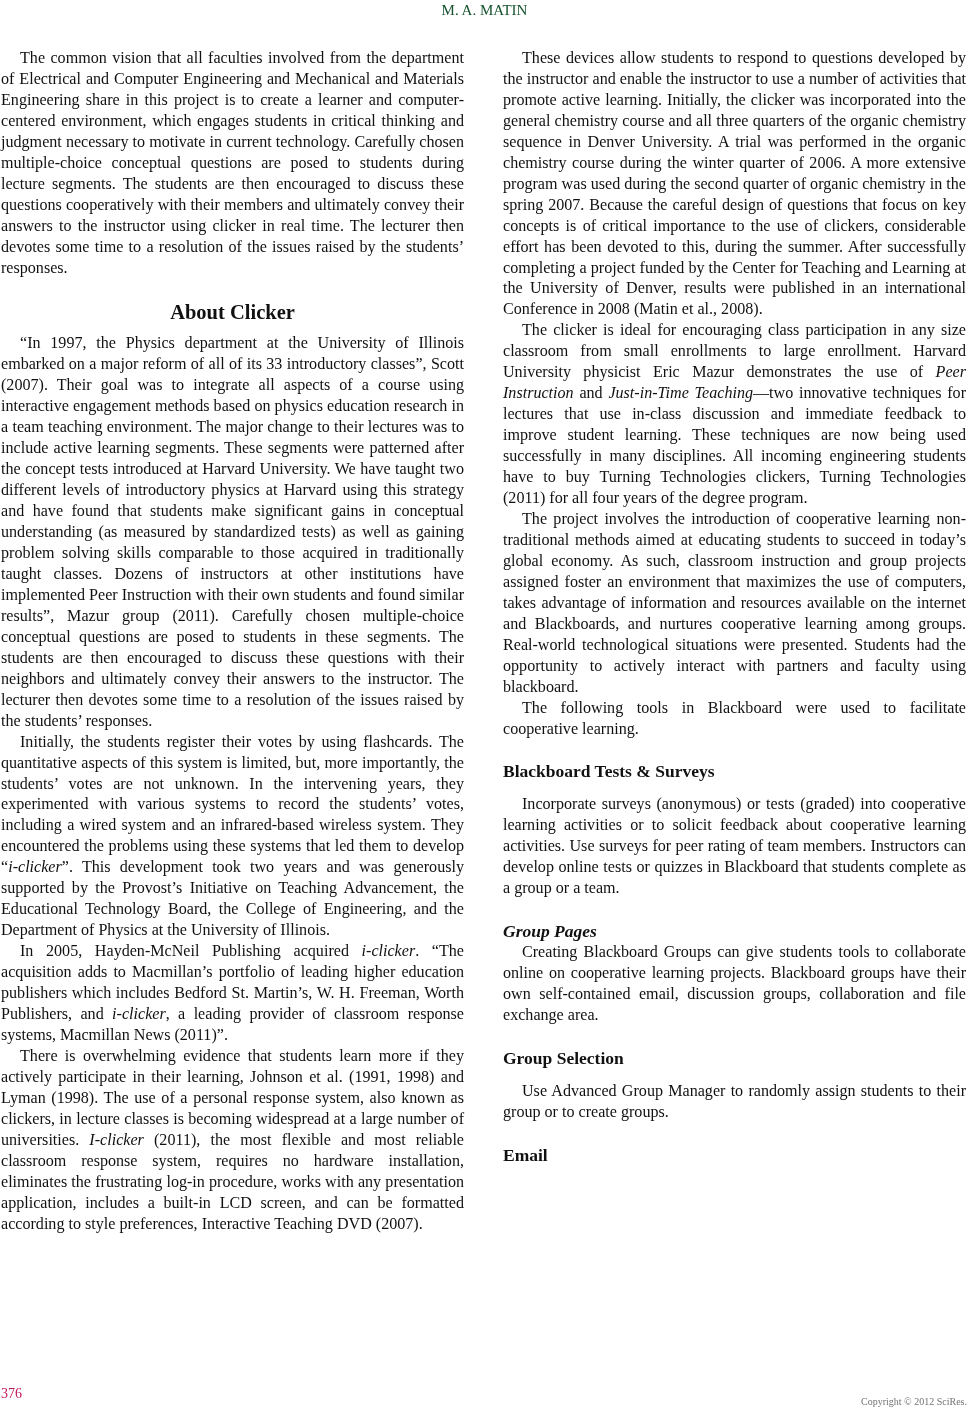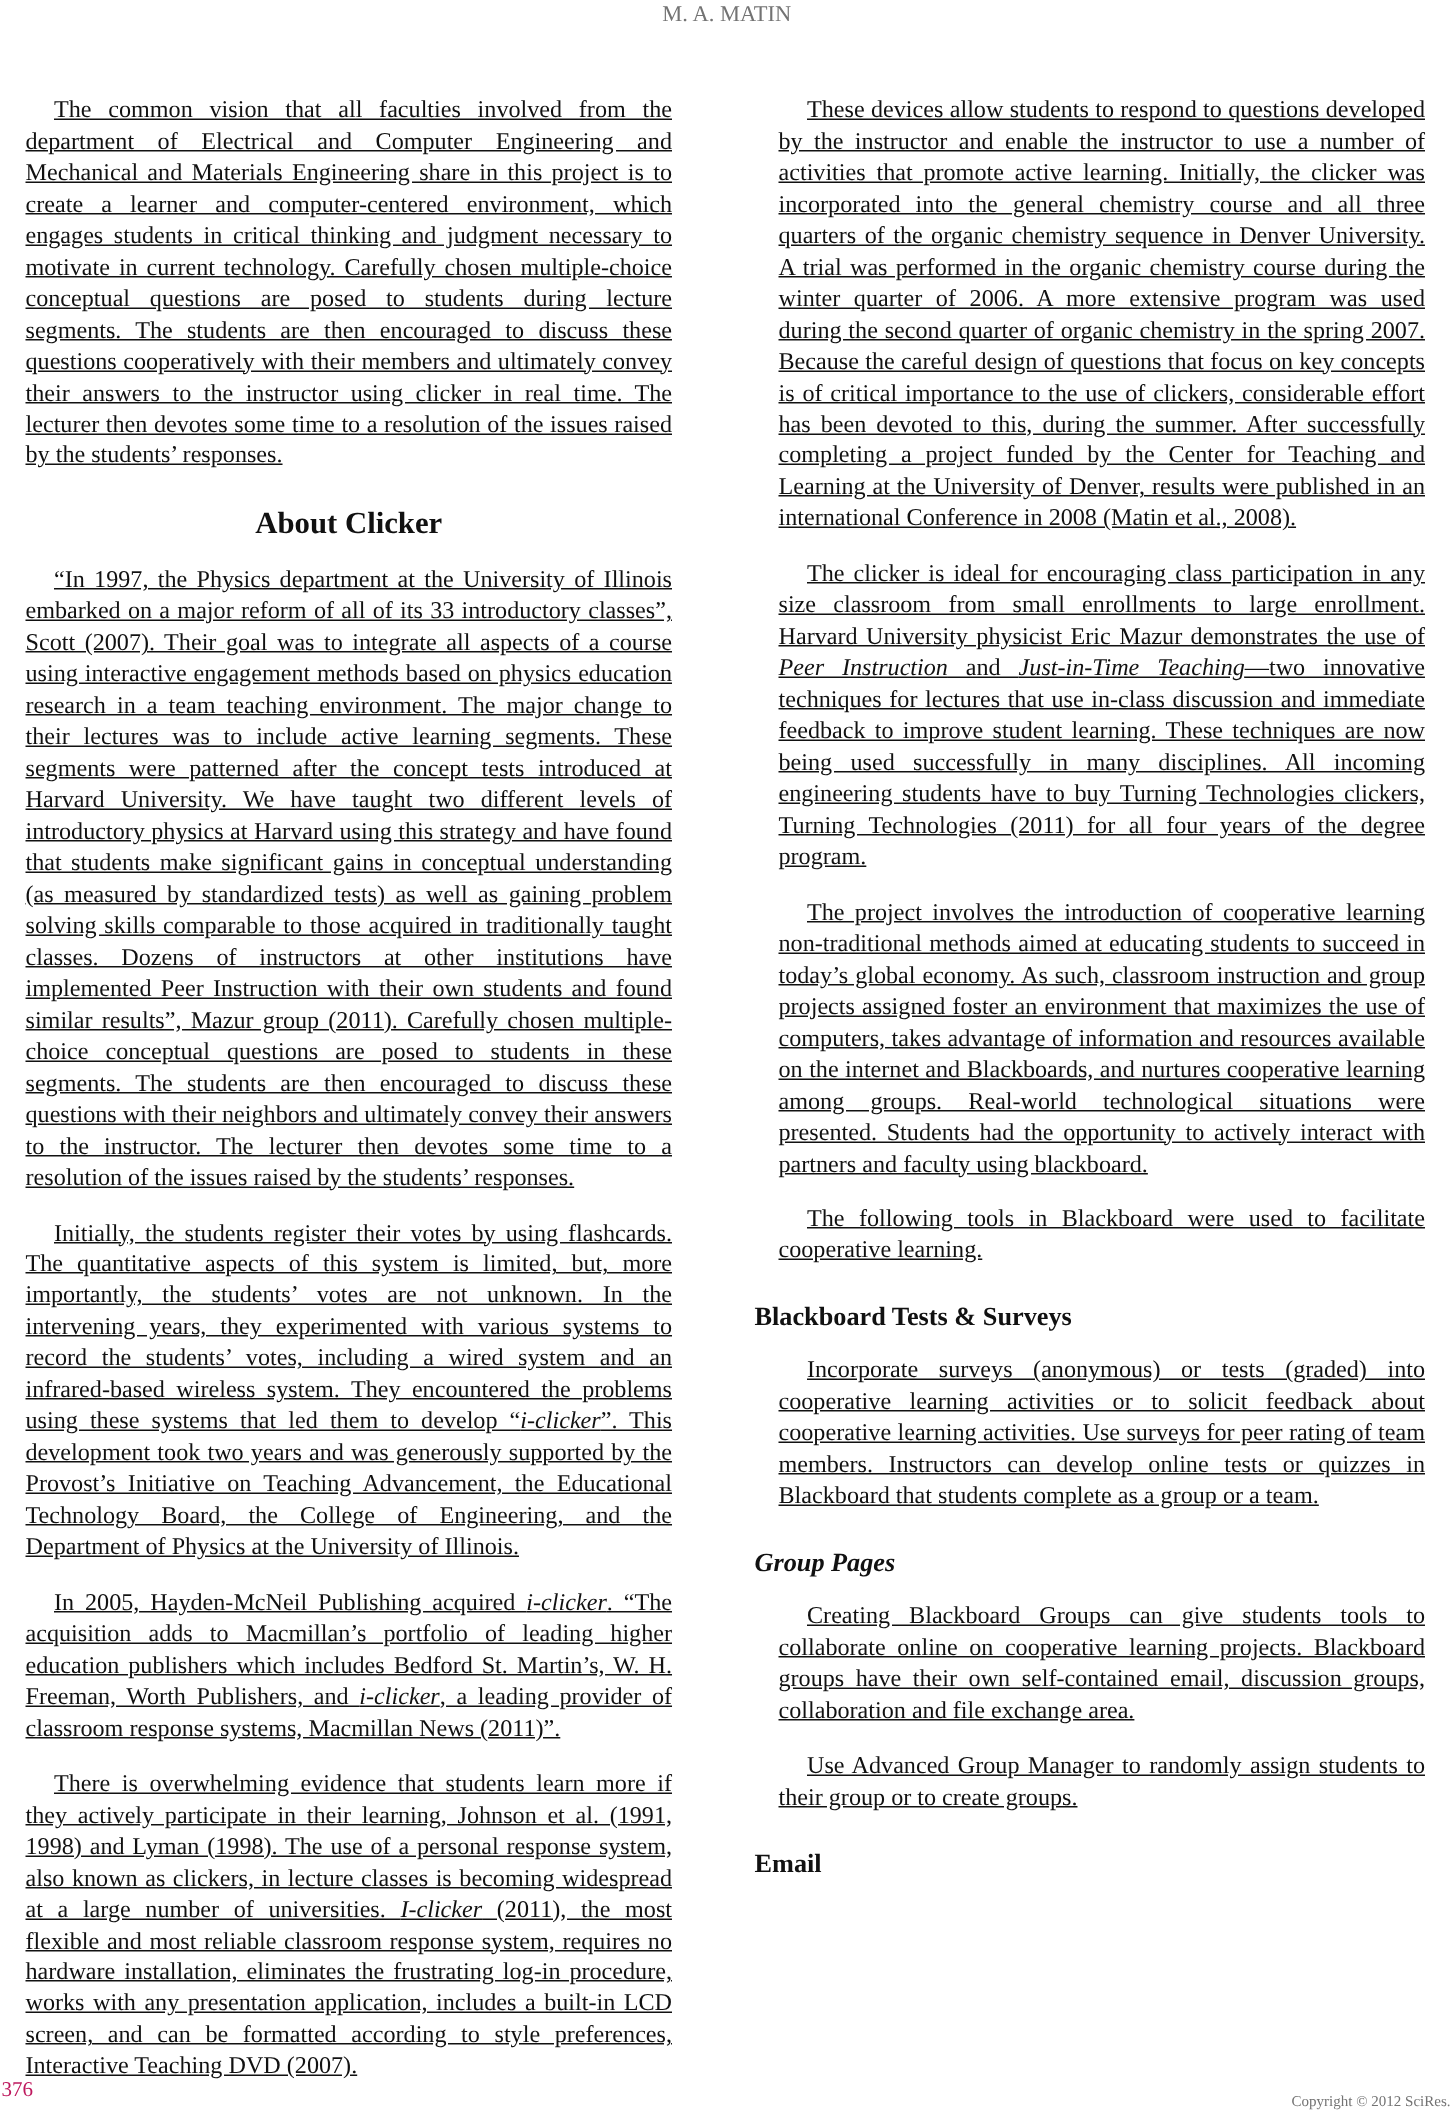--- a/index.html
+++ b/index.html
@@ -1,23 +1,23 @@
 <!DOCTYPE html>
 <html><head>
 <meta charset="utf-8">
 <style>
   html, body { margin: 0; padding: 0; background: #ffffff; }
   body { width: 969px; height: 1414px; position: relative; overflow: hidden;
          font-family: "Liberation Serif", "DejaVu Serif", serif; color: #111; }
   .running-head { position: absolute; top: 2px; left: 0; width: 969px; text-align: center;
-                  font-size: 15px; letter-spacing: 0; color: #737373; }
+                  font-size: 15px; letter-spacing: 0; color: #14532d; }
   .col { position: absolute; top: 48px; width: 463px; font-size: 16.1px; line-height: 20.95px; }
   .col-left { left: 1px; }
   .col-right { left: 503px; }
-  p.para { margin: 16px; text-align: justify; text-indent: 19px; hyphens: none; text-decoration: underline; }
+  p.para { margin: 0; text-align: justify; text-indent: 19px; hyphens: none; }
   p.para em { font-style: italic; }
   h2.section-head { margin: 18px; text-align: center; font-weight: bold; font-size: 20.5px; line-height: 24px; }
   h3.subsection-head { margin: 0; text-align: left; font-weight: bold; font-size: 17.5px; line-height: 22px; }
   .page-number { position: absolute; left: 1px; top: 1386px; font-size: 14px; color: #be185d; }
   .copyright { position: absolute; right: 2px; top: 1396px; font-size: 10px; color: #737373; }
 </style>
 </head>
 <body>
 
 <div class="running-head">M. A. MATIN</div>
@@ -32,18 +32,19 @@
   </div>
 <div class="col col-right">
     <p class="para"><span>These devices allow students to respond to questions developed by the instructor and enable the instructor to use a number of activities that promote active learning. Initially, the clicker was incorporated into the general chemistry course and all three quarters of the organic chemistry sequence in Denver University. A trial was performed in the organic chemistry course during the winter quarter of 2006. A more extensive program was used during the second quarter of organic chemistry in the spring 2007. Because the careful design of questions that focus on key concepts is of critical importance to the use of clickers, considerable effort has been devoted to this, during the summer. After successfully completing a project funded by the Center for Teaching and Learning at the University of Denver, results were published in an international Conference in 2008 (Matin et al., 2008).</span></p>
     <p class="para"><span>The clicker is ideal for encouraging class participation in any size classroom from small enrollments to large enrollment. Harvard University physicist Eric Mazur demonstrates the use of </span><em>Peer Instruction</em><span> and </span><em>Just-in-Time Teaching</em><span>—two innovative techniques for lectures that use in-class discussion and immediate feedback to improve student learning. These techniques are now being used successfully in many disciplines. All incoming engineering students have to buy Turning Technologies clickers, Turning Technologies (2011) for all four years of the degree program.</span></p>
     <p class="para"><span>The project involves the introduction of cooperative learning non-traditional methods aimed at educating students to succeed in today’s global economy. As such, classroom instruction and group projects assigned foster an environment that maximizes the use of computers, takes advantage of information and resources available on the internet and Blackboards, and nurtures cooperative learning among groups. Real-world technological situations were presented. Students had the opportunity to actively interact with partners and faculty using blackboard.</span></p>
     <p class="para"><span>The following tools in Blackboard were used to facilitate cooperative learning.</span></p>
     <h3 class="subsection-head" style="margin-top: 21px; margin-bottom: 12px;">Blackboard Tests &amp; Surveys</h3>
     <p class="para"><span>Incorporate surveys (anonymous) or tests (graded) into cooperative learning activities or to solicit feedback about cooperative learning activities. Use surveys for peer rating of team members. Instructors can develop online tests or quizzes in Blackboard that students complete as a group or a team.</span></p>
     <h3 class="subsection-head" style="margin-top: 21px;  font-style: italic;">Group Pages</h3>
     <p class="para"><span>Creating Blackboard Groups can give students tools to collaborate online on cooperative learning projects. Blackboard groups have their own self-contained email, discussion groups, collaboration and file exchange area.</span></p>
+    <h3 class="subsection-head" style="margin-top: 21px; margin-bottom: 12px;">Group Selection</h3>
     <p class="para"><span>Use Advanced Group Manager to randomly assign students to their group or to create groups.</span></p>
     <h3 class="subsection-head" style="margin-top: 21px; margin-bottom: 12px;">Email</h3>
   </div>
 
 <div class="page-number">376</div>
 <div class="copyright">Copyright © 2012 SciRes.</div>
 
 </body></html>

